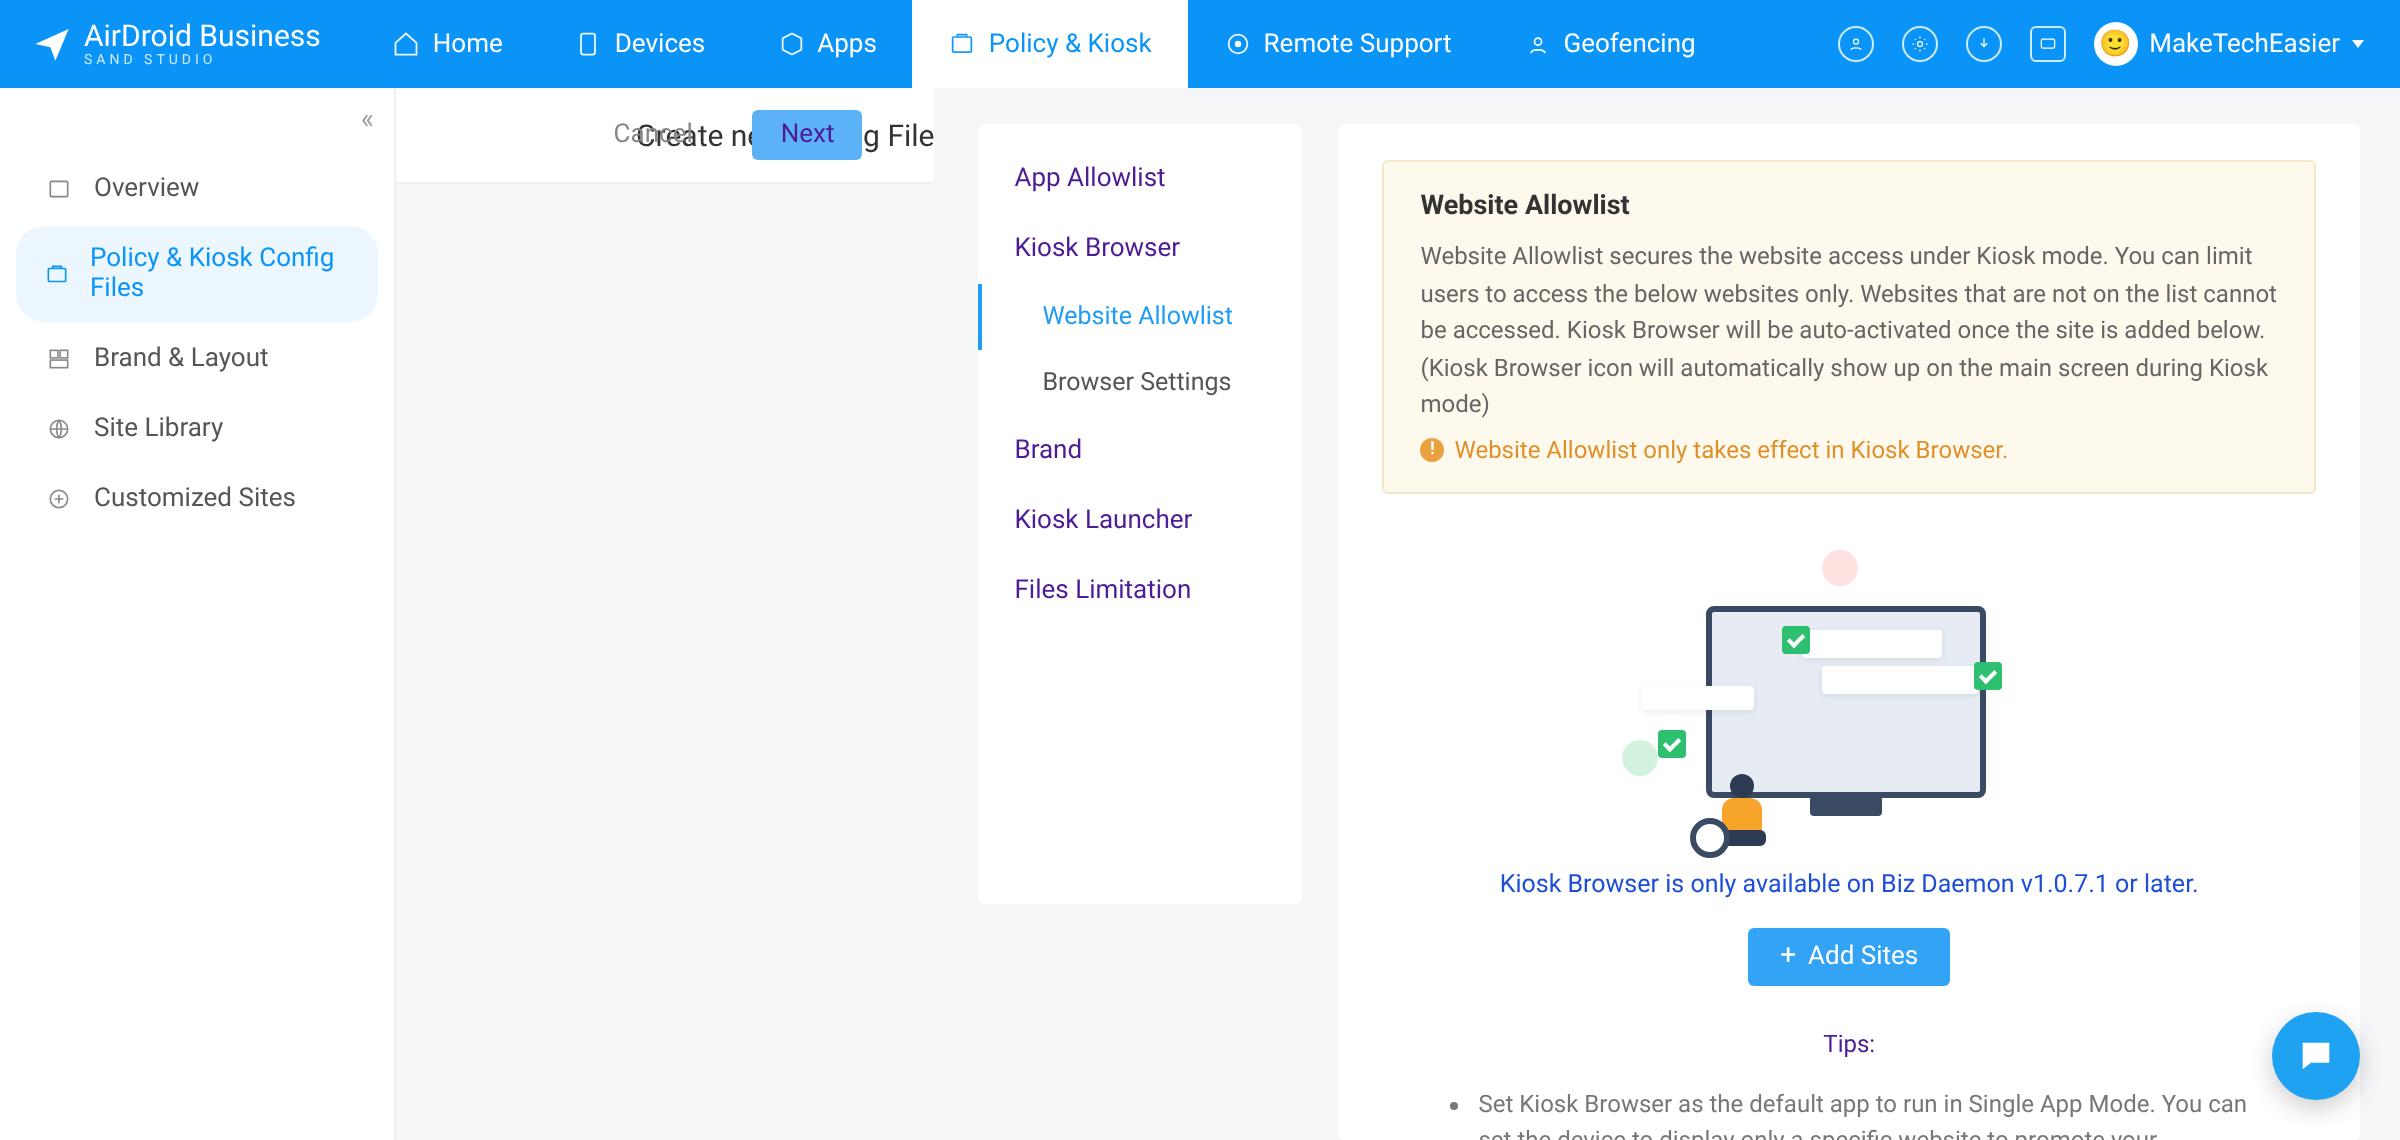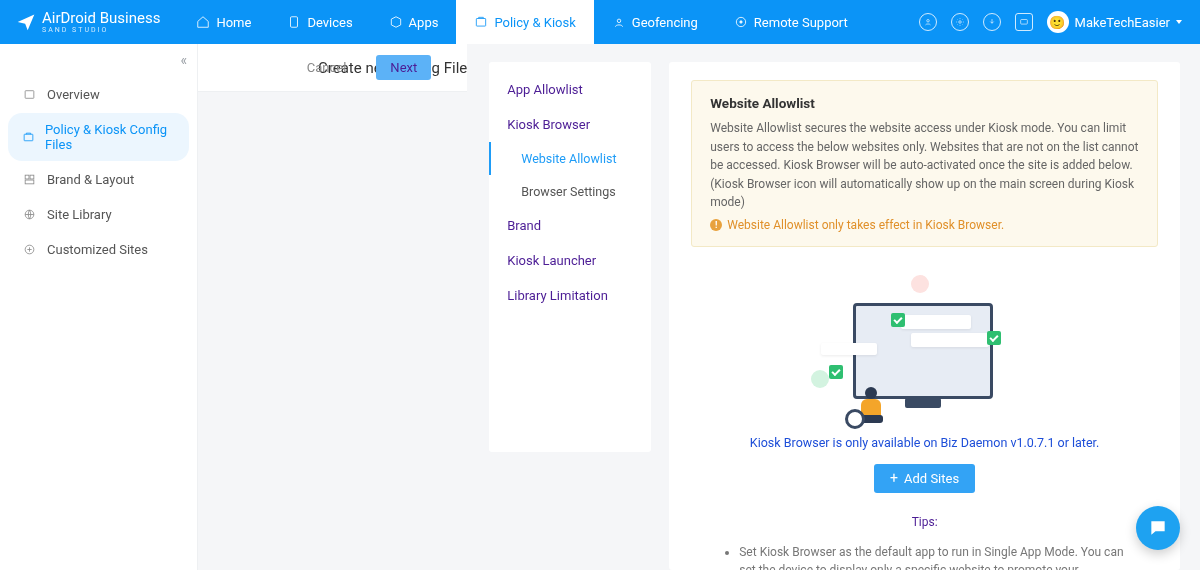--- a/index.html
+++ b/index.html
@@ -131,34 +131,34 @@
           <svg class="ico" width="14" height="14" viewBox="0 0 24 24">
             <rect x="4" y="6" width="16" height="13" rx="1"></rect>
             <path d="M8 6 V4 H16 V6"></path>
           </svg>
         </span>
       <span>Policy &amp; Kiosk</span>
     </div>
     <div class="nav-item">
       <span class="nav-icon">
           <svg class="ico" width="14" height="14" viewBox="0 0 24 24">
+            <circle cx="12" cy="12" r="8"></circle>
+            <circle cx="12" cy="12" r="2" fill="currentColor"></circle>
+          </svg>
+        </span>
+      <span>Remote Support</span>
+    </div>
+    <div class="nav-item">
+      <span class="nav-icon">
+          <svg class="ico" width="14" height="14" viewBox="0 0 24 24">
             <circle cx="12" cy="10" r="3"></circle>
             <path d="M6 20 C6 16 18 16 18 20"></path>
           </svg>
         </span>
       <span>Geofencing</span>
-    </div>
-    <div class="nav-item">
-      <span class="nav-icon">
-          <svg class="ico" width="14" height="14" viewBox="0 0 24 24">
-            <circle cx="12" cy="12" r="8"></circle>
-            <circle cx="12" cy="12" r="2" fill="currentColor"></circle>
-          </svg>
-        </span>
-      <span>Remote Support</span>
     </div>
   </div>
   <div class="header-right">
     <div class="hicon">
         <svg class="ico" width="10" height="10" viewBox="0 0 24 24">
           <circle cx="12" cy="9" r="3"></circle>
           <path d="M6 19c0-3 12-3 12 0"></path>
         </svg>
       </div>
     <div class="hicon">
@@ -249,21 +249,21 @@
 
     <div class="content">
 
       <div class="subnav">
         <div class="subnav-item">App Allowlist</div>
         <div class="subnav-item">Kiosk Browser</div>
         <div class="subnav-sub active">Website Allowlist</div>
         <div class="subnav-sub">Browser Settings</div>
         <div class="subnav-item">Brand</div>
         <div class="subnav-item">Kiosk Launcher</div>
-        <div class="subnav-item">Library Limitation</div>
+        <div class="subnav-item">Files Limitation</div>
       </div>
 
       <div class="panel">
         <div class="notice">
           <h3>Website Allowlist</h3>
           <div class="notice-body">Website Allowlist secures the website access under Kiosk mode. You can limit users to access the below websites only. Websites that are not on the list cannot be accessed. Kiosk Browser will be auto-activated once the site is added below. (Kiosk Browser icon will automatically show up on the main screen during Kiosk mode)</div>
           <div class="notice-warn">
             <span class="warn-ico">!</span>
             <span>Website Allowlist only takes effect in Kiosk Browser.</span>
           </div>

